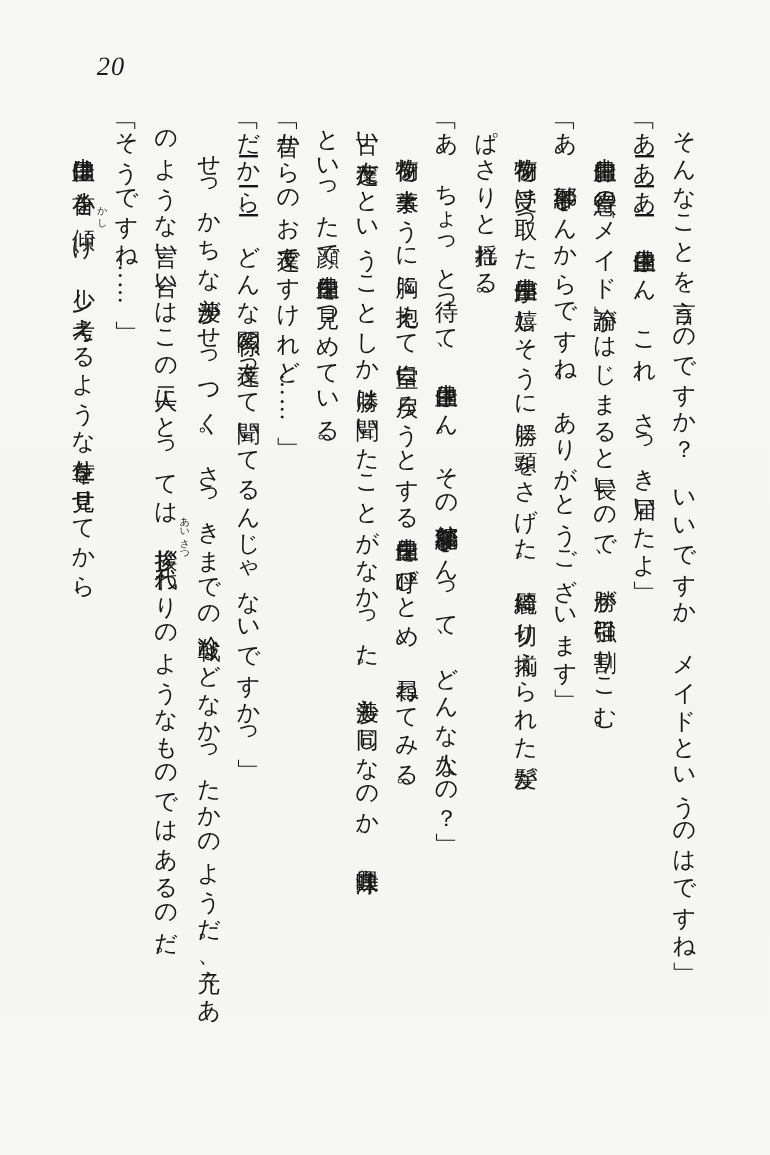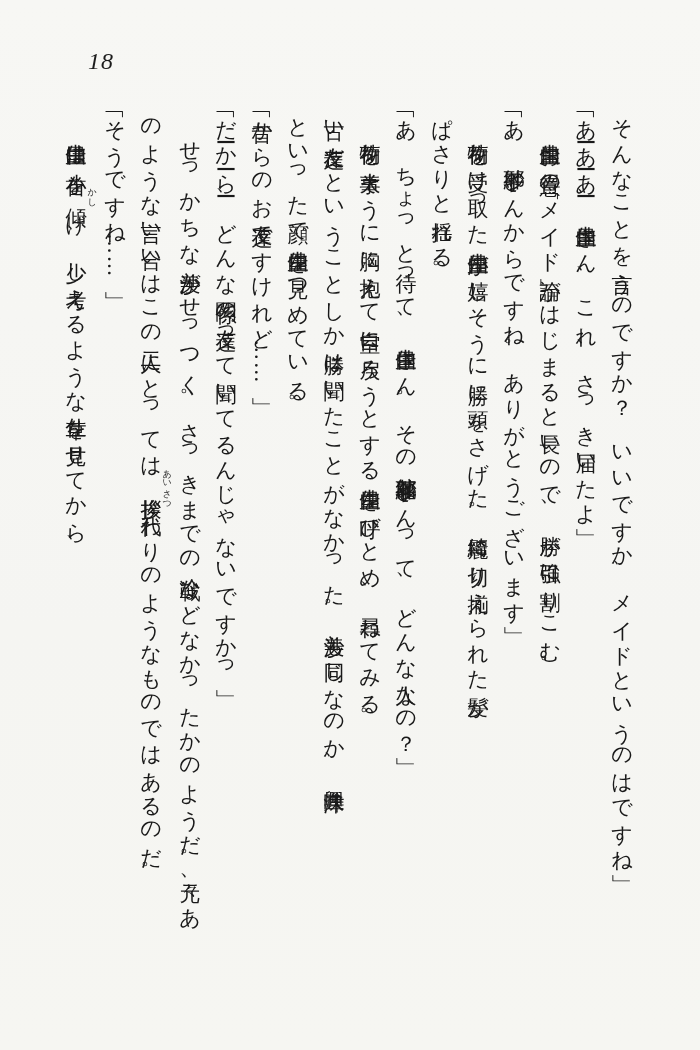--- a/index.html
+++ b/index.html
@@ -55,21 +55,21 @@
     font-size: 9px;
     letter-spacing: 0;
     color: #2a2a2a;
   }
 </style>
 </head>
 <body>
 
 <div class="book-page">
 
-  <div class="page-number">18</div>
+  <div class="page-number">20</div>
 
   <div class="text-block">
 
     <div class="text-line"><span>そんなことを言うのですか？　いいですか、メイドというのはですね」</span></div>
 
     <div class="text-line"><span>「あーあーあー、由佳里さん、これ、さっき届いたよ」</span></div>
 
     <div class="text-line indent"><span>由佳里お得意の「メイド論」がはじまると長いので、勝が強引に割りこむ。</span></div>
 
     <div class="text-line"><span>「あ、紗耶子さんからですね。ありがとうございます」</span></div>

